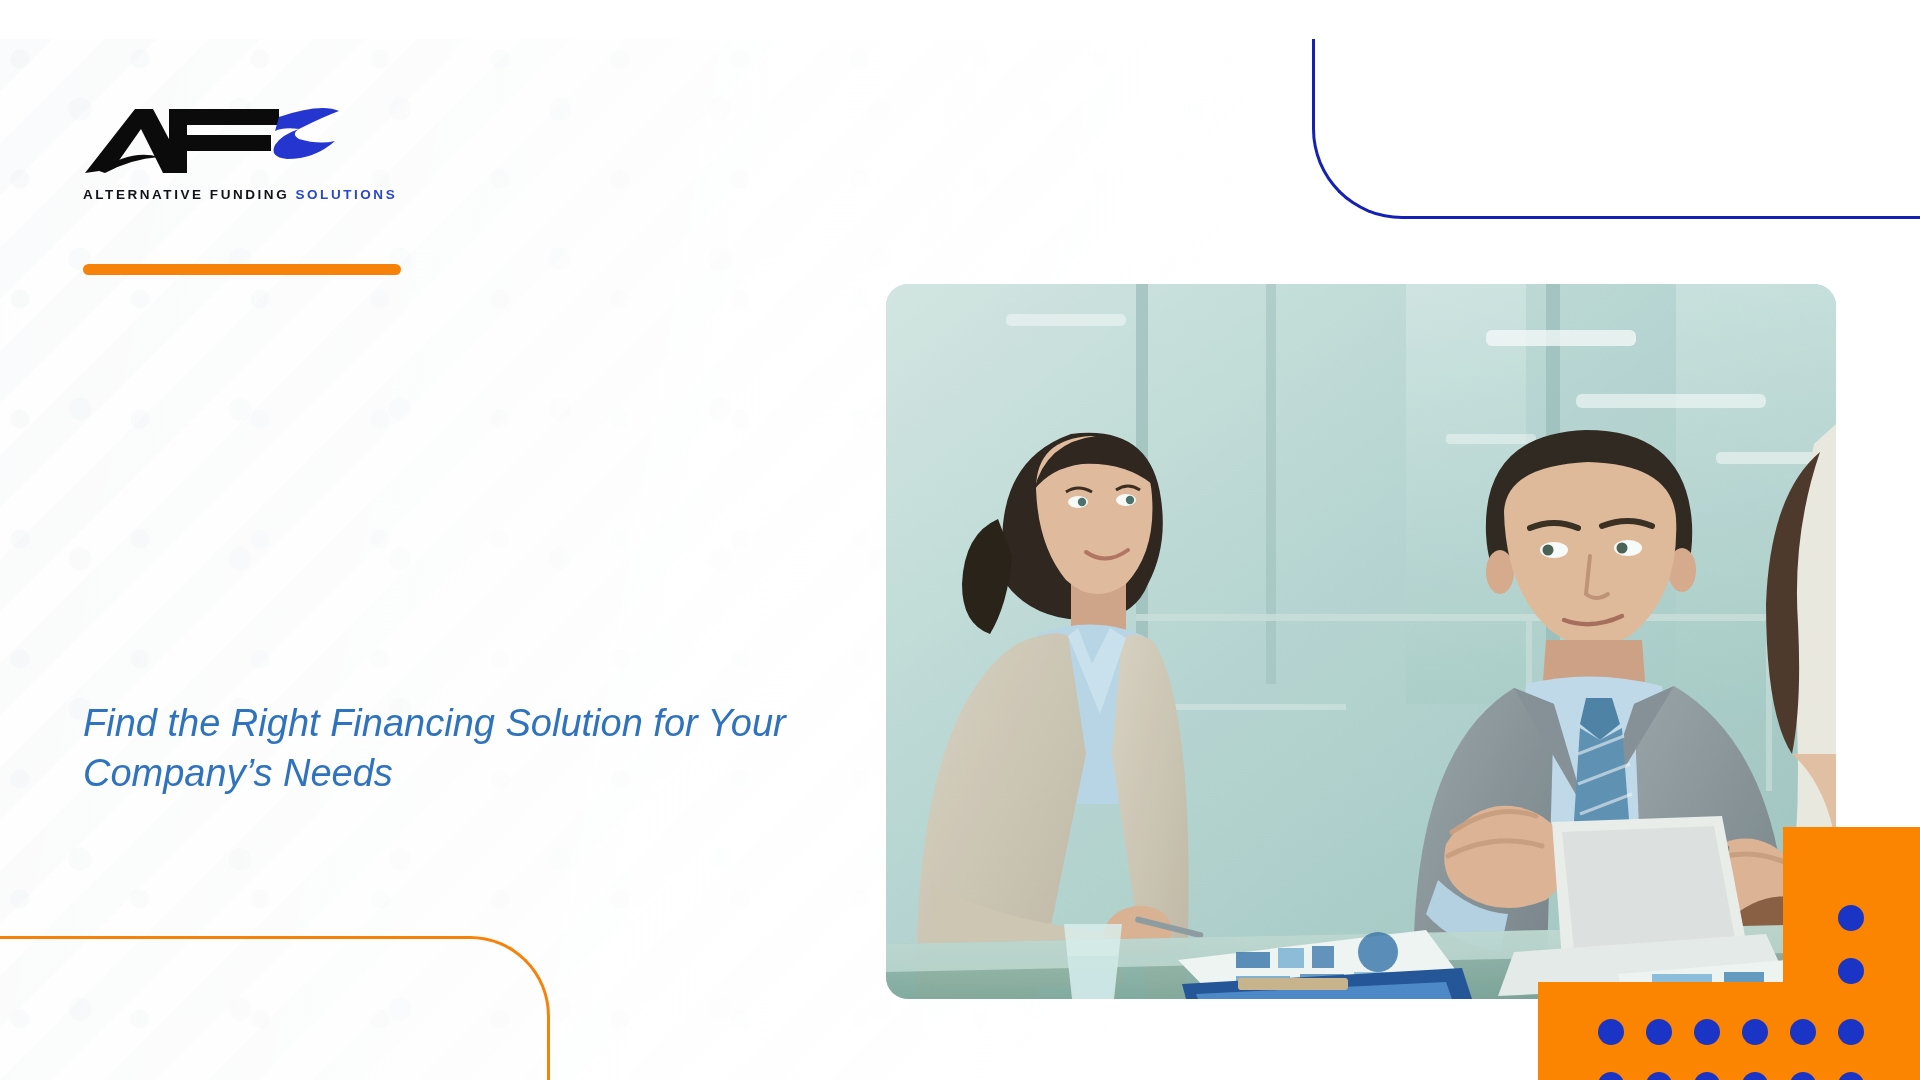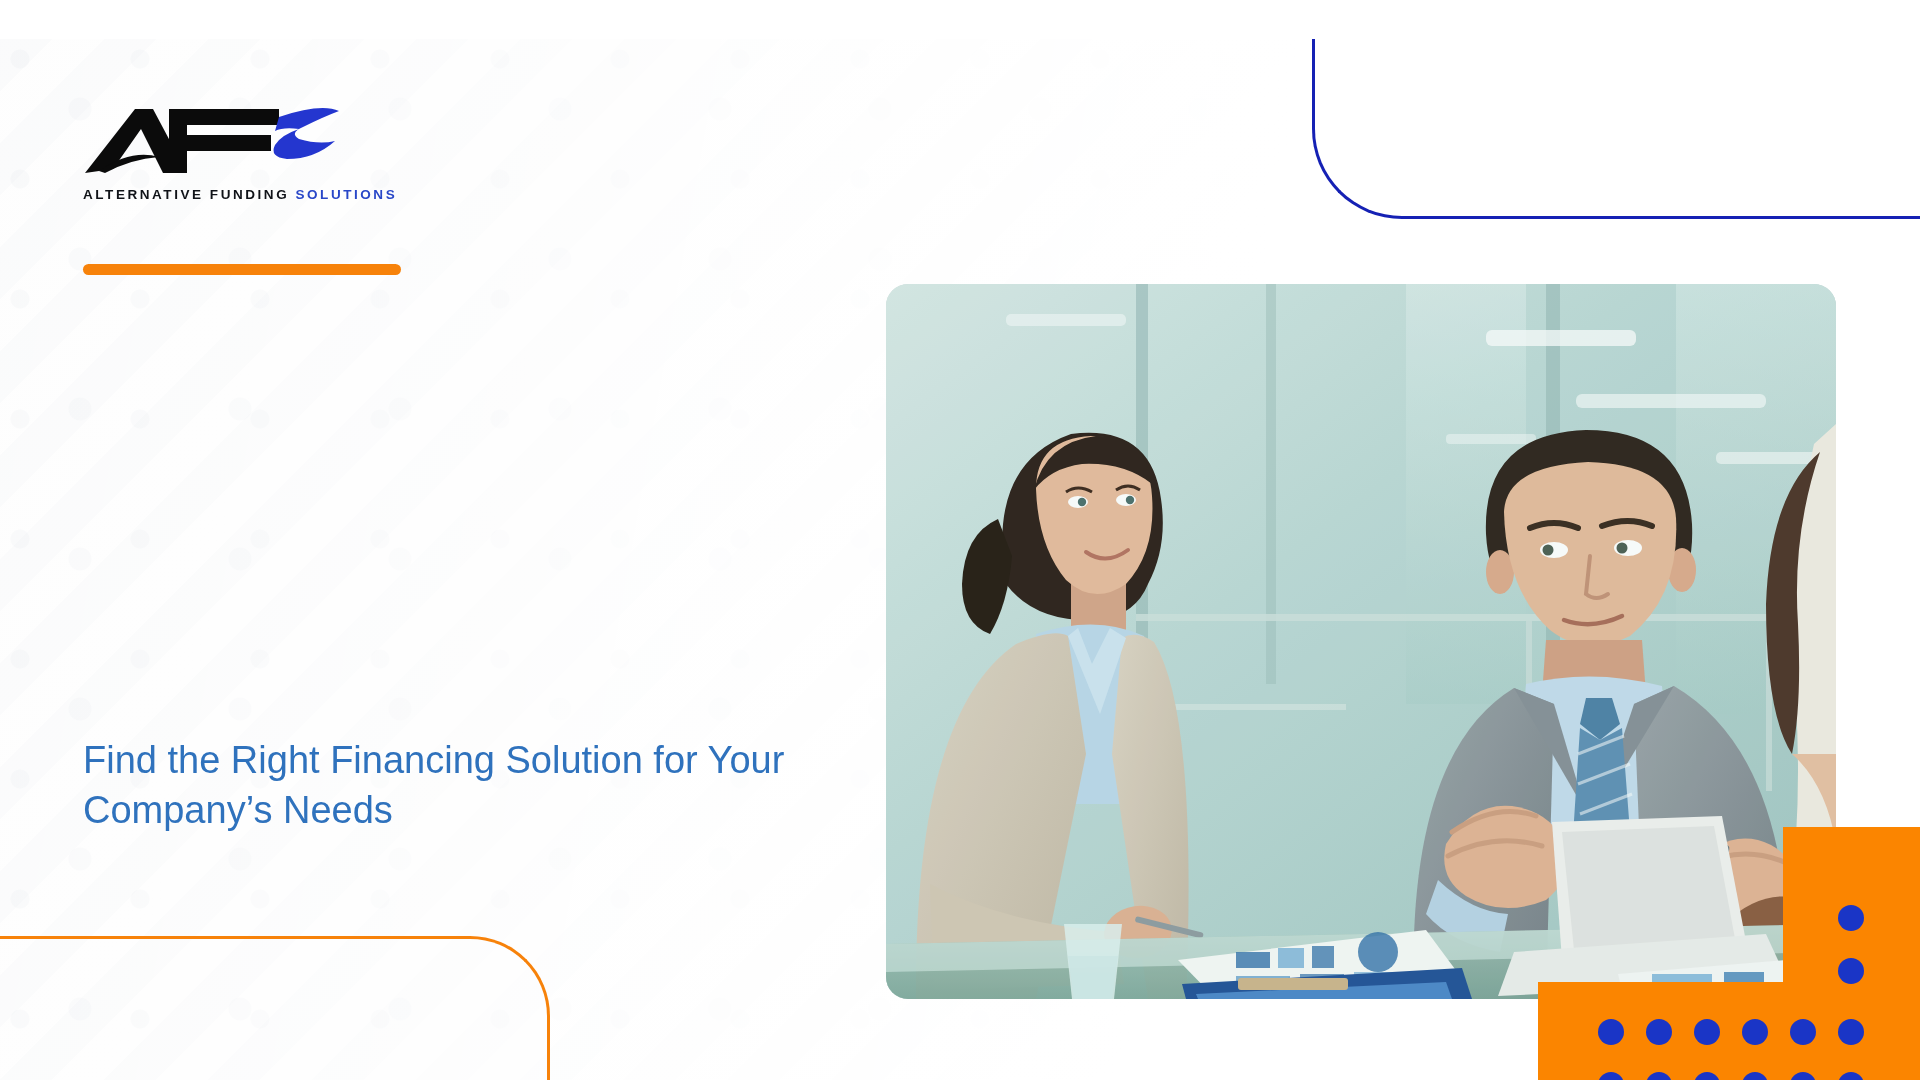--- a/index.html
+++ b/index.html
@@ -87,26 +87,27 @@
   .headline {
     position:absolute; left:83px; top:405px;
     width:640px;
     font-size:62px;
     line-height:1.07;
     font-weight:700;
     color:#0c0c0c;
     letter-spacing:-0.5px;
   }
   .subhead {
-    position:absolute; left:83px; top:696px;
+    position:absolute; left:83px; top:659px;
     width:760px;
     font-size:38px;
     line-height:1.32;
     font-weight:400;
     color:#2f72bd;
+    font-style:italic;
   }
 
   
   .hero-photo {
     position:absolute;
     left:886px; top:245px;
     width:950px; height:715px;
     border-radius:22px;
     overflow:hidden;
     background:#c7d8d6;

